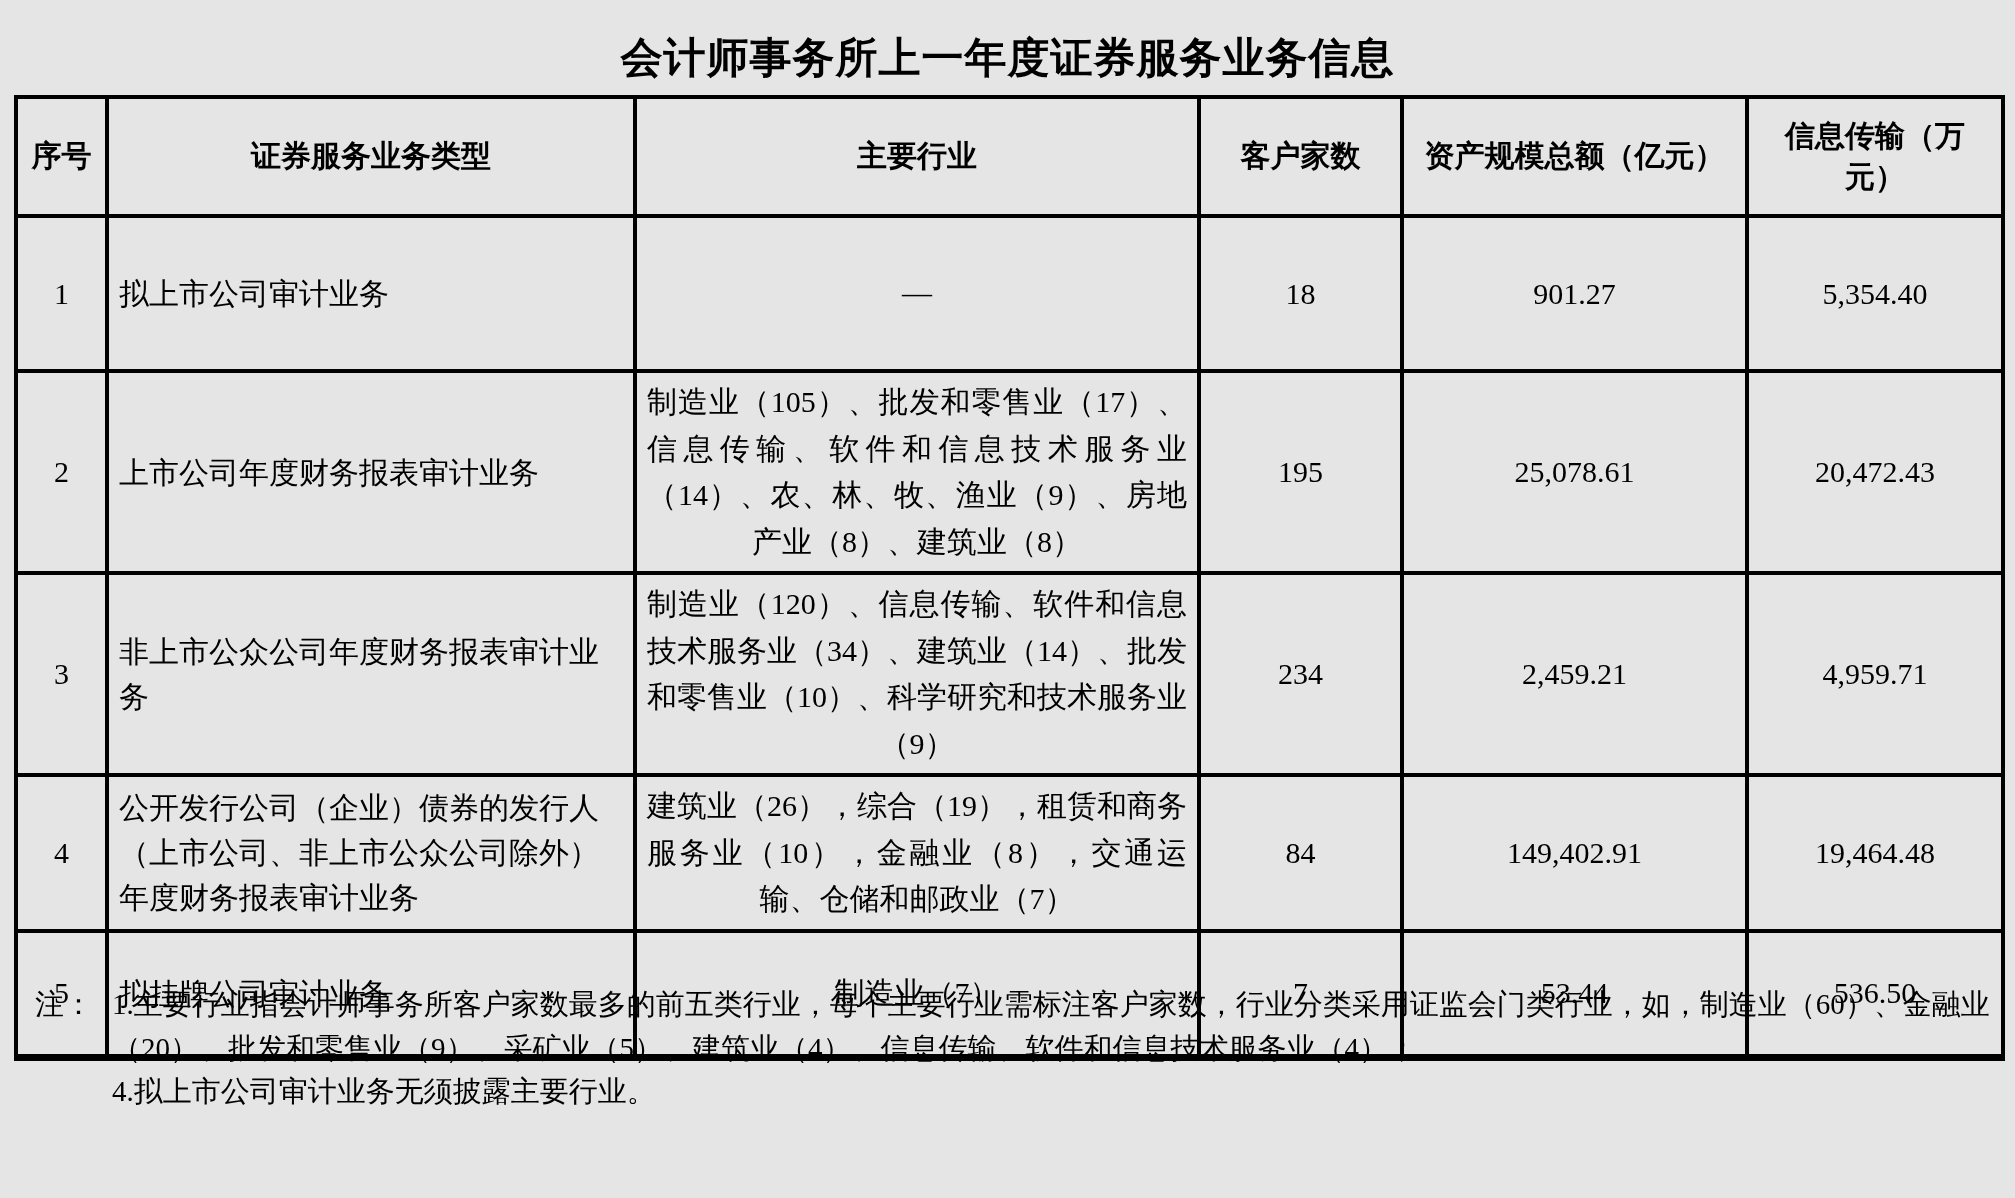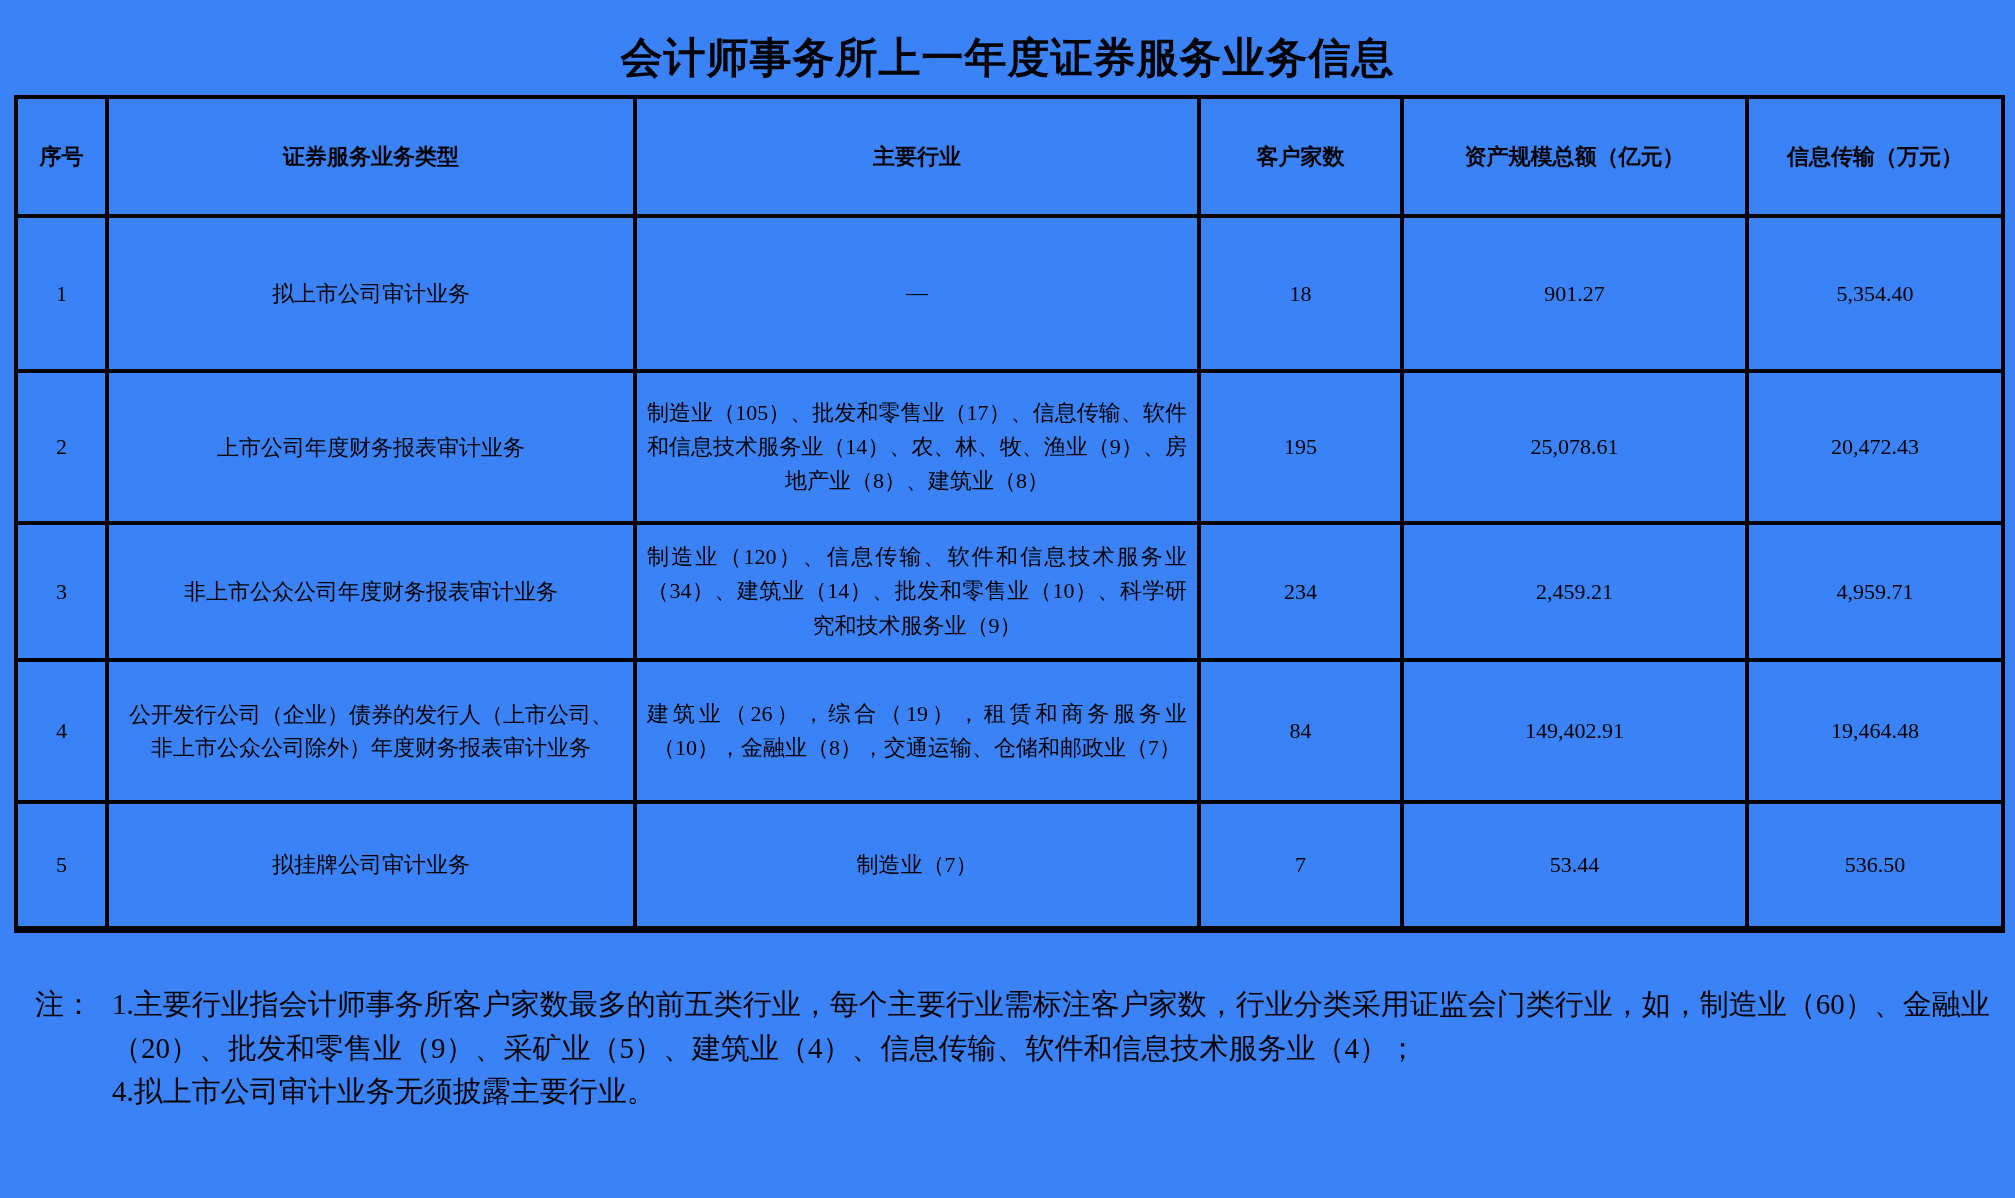--- a/index.html
+++ b/index.html
@@ -6,54 +6,54 @@
   html, body {
     width: 2015px;
     background: #ffffff;
     color: #000000;
     font-family: "Liberation Serif", "DejaVu Serif", serif;
   }
   .page {
     position: relative;
     width: 2015px;
     height: 1198px;
-    background: #3b82f6;
+    background: #e5e5e5;
     overflow: hidden;
     font-family: Liberation Serif, serif;
   }
   .title {
     margin-top: 30px;
     text-align: center;
     font-size: 42px;
     font-weight: bold;
     letter-spacing: 1px;
   }
   table.biz {
     position: absolute;
     left: 14px;
     top: 95px;
     width: 1987px;
     border-collapse: collapse;
     table-layout: fixed;
-    font-size: 22px;
+    font-size: 30px;
   }
   table.biz th, table.biz td {
     border: 4px solid #000000;
     padding: 6px 10px;
     vertical-align: middle;
     overflow: hidden;
   }
   table.biz { border: 4px solid #000; border-bottom-width: 7px; }
   table.biz thead th {
     font-weight: bold;
     text-align: center;
     height: 119px;
   }
   td.c-no { text-align: center; }
-  td.c-type { text-align: center; padding-left: 14px; padding-right: 14px; line-height: 1.5; }
+  td.c-type { text-align: left; padding-left: 14px; padding-right: 14px; line-height: 1.5; }
   td.c-industry {
     text-align: justify;
     text-align-last: center;
     padding-left: 12px;
     padding-right: 12px;
     line-height: 1.55;
   }
   td.c-clients { text-align: center; }
   td.c-assets, td.c-fees { text-align: center; padding-right: 14px; }
   tr.r1 { height: 155px; }

